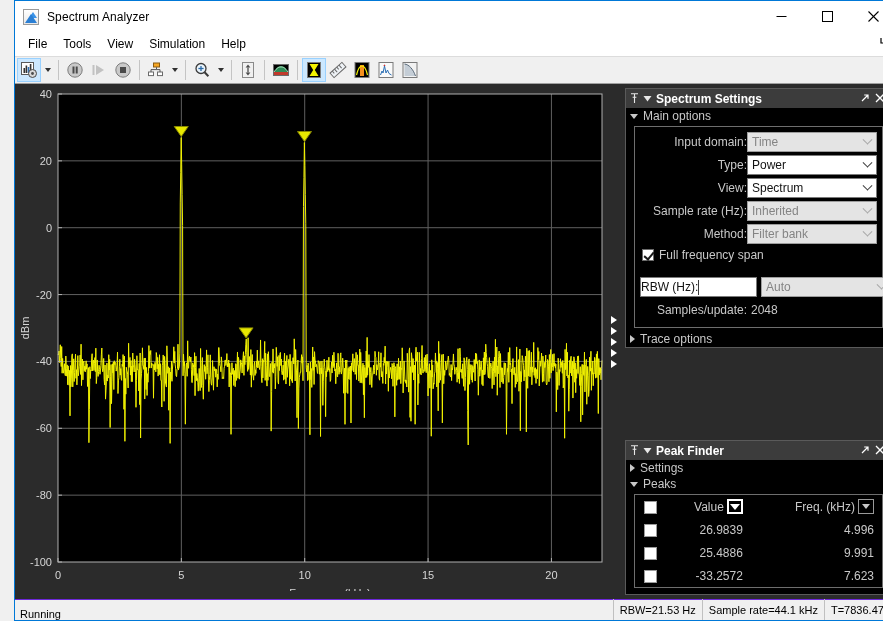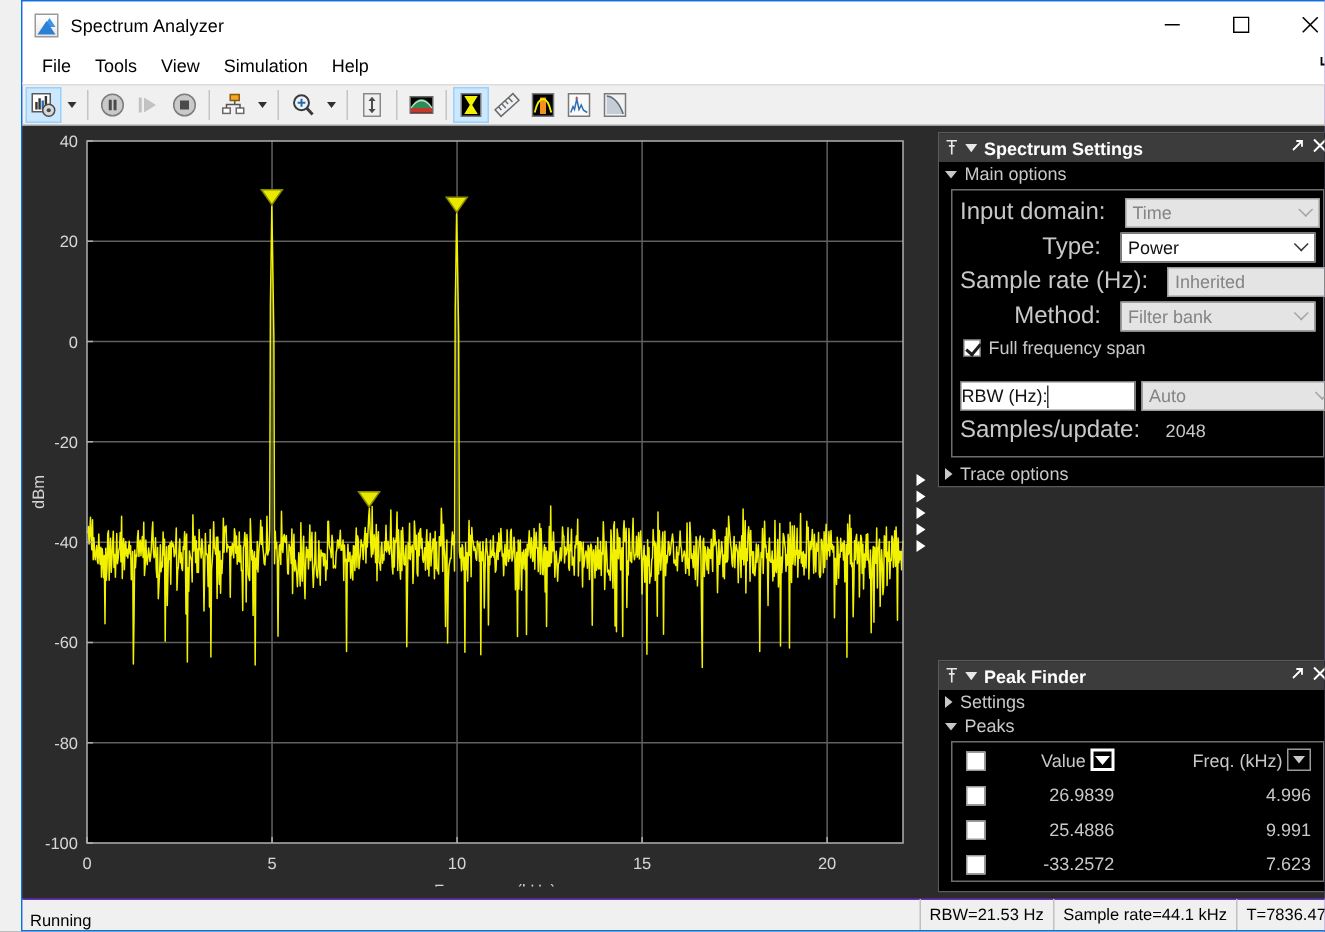--- a/index.html
+++ b/index.html
@@ -198,22 +198,22 @@
     background: #000;
   }
   .field-row {
     display: flex; align-items: center;
     height: 22px; margin-bottom: 1px;
   }
   .field-label {
     flex: 1;
     text-align: right;
     color: #c8c8c8;
-    font-size: 16px;
-    padding-right: 13px;
+    font-size: 12px;
+    padding-right: 0;
     white-space: nowrap;
   }
   .combo {
     width: 130px; height: 20px;
     display: flex; align-items: center;
     border: 1px solid #7a7a7a;
     background: #ffffff;
     font-size: 12px; color: #111;
     flex: none;
   }
@@ -613,20 +613,29 @@
           <div class="field-row">
             <span class="field-label">Type:</span>
             <span class="combo">
               <span class="ctext">Power</span>
               <span class="cbtn">
                   <span class="chev"></span>
                 </span>
             </span>
           </div>
 
+          <div class="field-row">
+            <span class="field-label">View:</span>
+            <span class="combo">
+              <span class="ctext">Spectrum</span>
+              <span class="cbtn">
+                  <span class="chev"></span>
+                </span>
+            </span>
+          </div>
 
           <div class="field-row">
             <span class="field-label">Sample rate (Hz):</span>
             <span class="combo disabled">
               <span class="ctext">Inherited</span>
               <span class="cbtn">
                   <span class="chev"></span>
                 </span>
             </span>
           </div>

